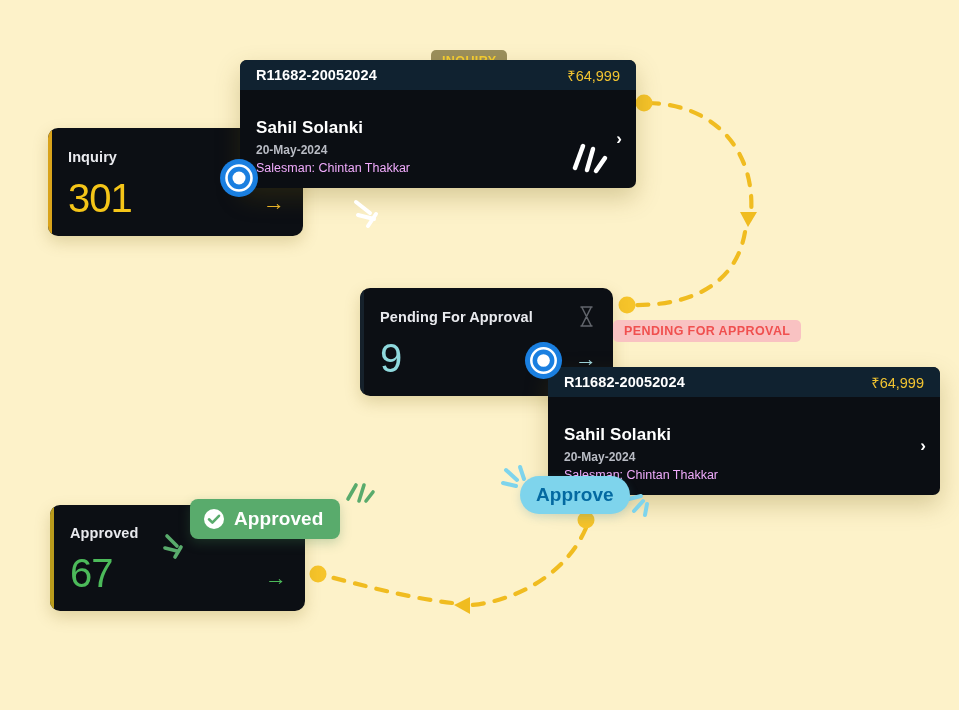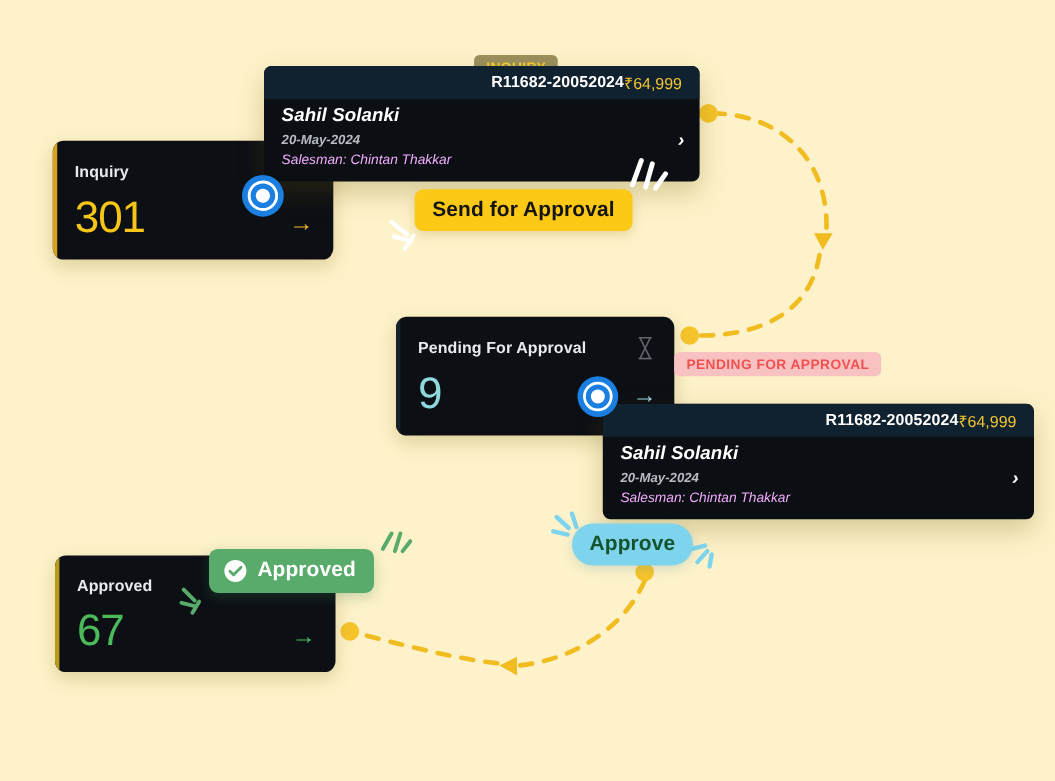--- a/index.html
+++ b/index.html
@@ -89,38 +89,37 @@
     border-radius: 7px;
     overflow: hidden;
     background: #0b0e13;
     box-shadow: 0 10px 24px rgba(110,88,10,0.26);
   }
   .detail-head {
     height: 30px;
     background: #102230;
     display: flex;
     align-items: center;
-    justify-content: flex-end;
+    justify-content: space-between;
     padding: 0 16px;
   }
   .detail-id {
     font-size: 14.5px;
     font-weight: 700;
     color: #ffffff;
     letter-spacing: .1px;
   }
   .detail-amount {
     font-size: 14.5px;
     font-weight: 400;
     color: #f2c431;
   }
   .detail-body {
     position: relative;
-    padding: 5px 16px 13px 16px;
-    font-style: italic;
+    padding: 28px 16px 13px 16px;
   }
   .detail-name {
     font-size: 17px;
     font-weight: 700;
     color: #ffffff;
     letter-spacing: .1px;
     margin-bottom: 5px;
   }
   .detail-date {
     font-size: 12px;
@@ -178,21 +177,21 @@
   }
   #pill-send {
     left: 377px; top: 172px;
     background: #fbc916;
     color: #141414;
     box-shadow: 0 3px 10px rgba(160,120,10,.25);
   }
   #pill-approve {
     left: 520px; top: 476px;
     background: #7ed4ec;
-    color: #14532d;
+    color: #0369a1;
     box-shadow: 0 3px 10px rgba(60,140,170,.22);
     border-radius: 19px;
   }
   #pill-approved {
     left: 190px; top: 499px;
     background: #59ab6c;
     color: #ffffff;
     padding: 9px 17px 9px 13px;
     box-shadow: 0 4px 12px rgba(60,130,80,.28);
   }
@@ -317,23 +316,20 @@
     </g>
   </svg>
   <svg class="sparkles" style="left:340px; top:475px;" width="38" height="38" viewBox="0 0 38 38" xmlns="http://www.w3.org/2000/svg">
     <g stroke="#59ab6c" stroke-width="3.6" stroke-linecap="round">
       <line x1="8" y1="24" x2="16" y2="10"></line>
       <line x1="19" y1="26" x2="24" y2="10"></line>
       <line x1="26" y1="26" x2="33" y2="17"></line>
     </g>
   </svg>
 
-  <div class="pill" id="pill-send">
-    <span>Send for Approval</span>
-  </div>
 
   <div class="pill" id="pill-approve">
     <span>Approve</span>
   </div>
 
   <div class="pill" id="pill-approved">
     <span style="display:flex;">
       <svg width="22" height="22" viewBox="0 0 22 22" xmlns="http://www.w3.org/2000/svg">
         <circle cx="11" cy="11" r="10" fill="#ffffff"></circle>
         <path d="M6 11.3 L9.4 14.6 L16 7.8" stroke="#59ab6c" stroke-width="2.6" fill="none" stroke-linecap="round" stroke-linejoin="round"></path>

